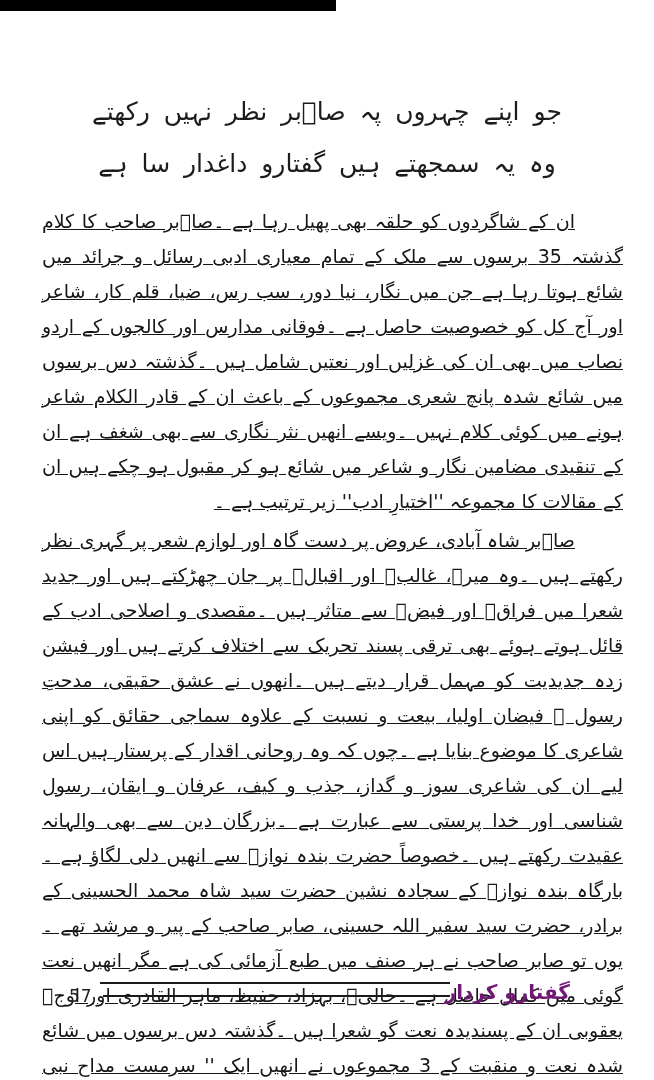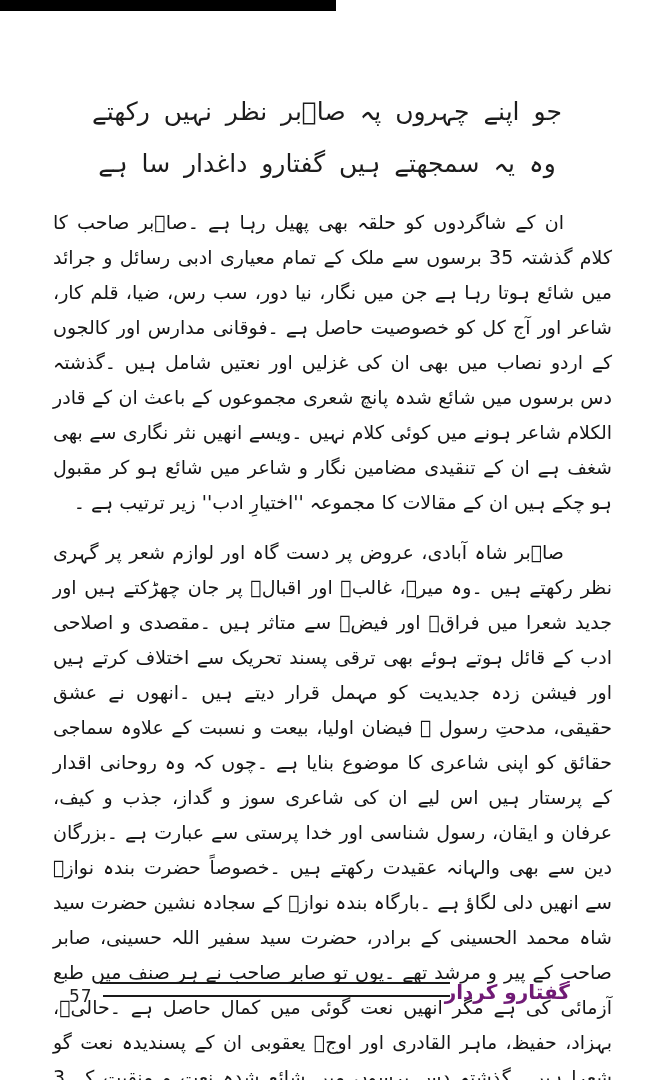--- a/index.html
+++ b/index.html
@@ -39,22 +39,23 @@
   }
   .body-text {
     margin-top: 14px;
     padding: 0 27px 0 38px;
     font-size: 19px;
     line-height: 35px;
     text-align: justify;
     color: #161616;
   }
   .body-text p {
-    margin: 15px;
+    margin: 4px;
     text-indent: 48px;
+    text-decoration: underline;
   }
   .footer {
     position: absolute;
     left: 0;
     top: 978px;
     width: 582px;
     height: 48px;
   }
   .footer-rules {
     position: absolute;

